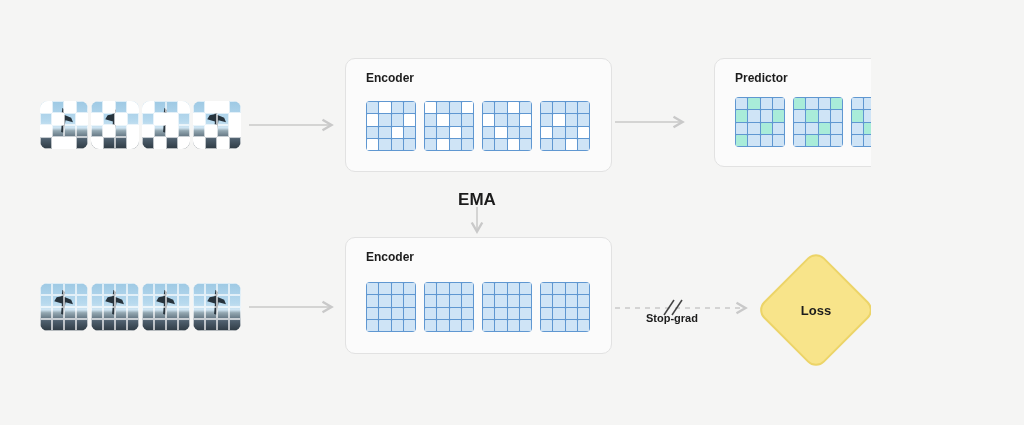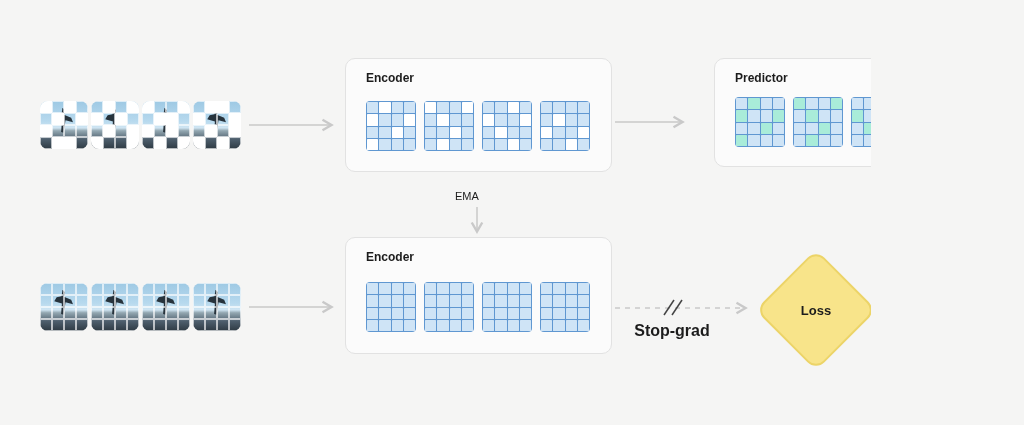--- a/index.html
+++ b/index.html
@@ -34,22 +34,22 @@
 
   
   .token-grid{width:50px;height:50px;display:grid;grid-template-columns:repeat(4,1fr);grid-template-rows:repeat(4,1fr);
               gap:1px;padding:1px;background:var(--grid-border,#5f97d1);border-radius:4px;box-sizing:border-box;}
   .cell{border-radius:0.5px;}
   .cell.c0{background:var(--cell-white,#ffffff);}
   .cell.c1{background:var(--cell-blue,#cfe4f6);}
   .cell.c2{background:var(--cell-green,#a9ecd9);}
 
   
-  .ema-label{position:absolute;left:455px;top:190px;width:44px;font-size:11px;font-weight:400;color:var(--text,#1c1c1c);}
-  .stopgrad-label{position:absolute;left:628px;top:322px;width:88px;text-align:center;font-size:16px;font-weight:700;color:var(--text,#1c1c1c);}
+  .ema-label{position:absolute;left:455px;top:190px;width:44px;text-align:center;font-size:17px;font-weight:700;color:var(--text,#1c1c1c);}
+  .stopgrad-label{position:absolute;left:628px;top:312px;width:88px;text-align:center;font-size:11px;font-weight:700;color:var(--text,#1c1c1c);}
 
   
   .loss-diamond{position:absolute;left:773px;top:267px;width:86px;height:86px;background:var(--loss-fill,#f8e48a);
                 border:2px solid var(--loss-border,#ecd468);border-radius:12px;transform:rotate(45deg);box-sizing:border-box;}
   .loss-label{position:absolute;left:773px;top:267px;width:86px;height:86px;display:flex;align-items:center;justify-content:center;
               font-size:13px;font-weight:700;color:var(--text,#1c1c1c);}
 </style>
 </head>
 <body>
 

